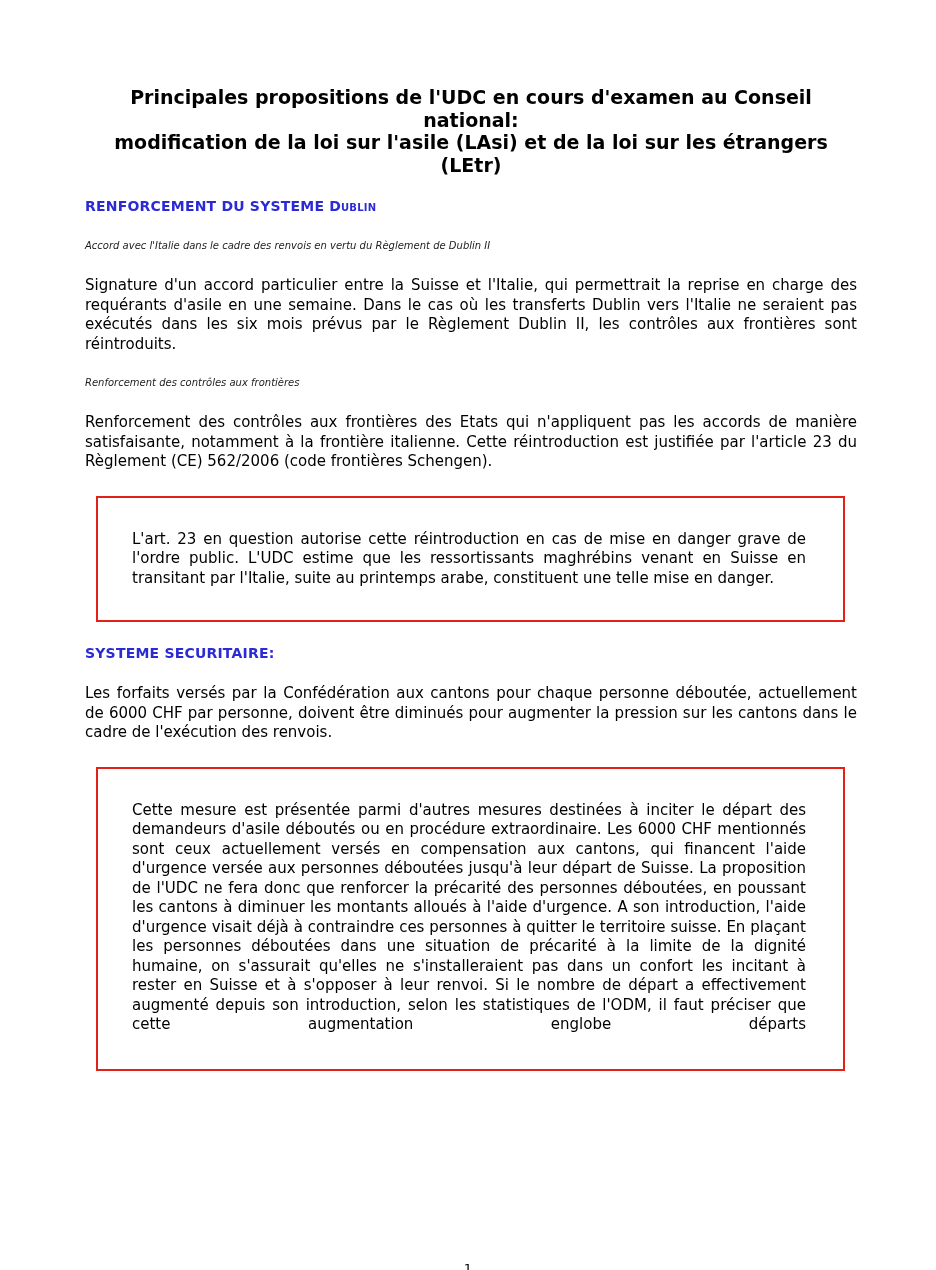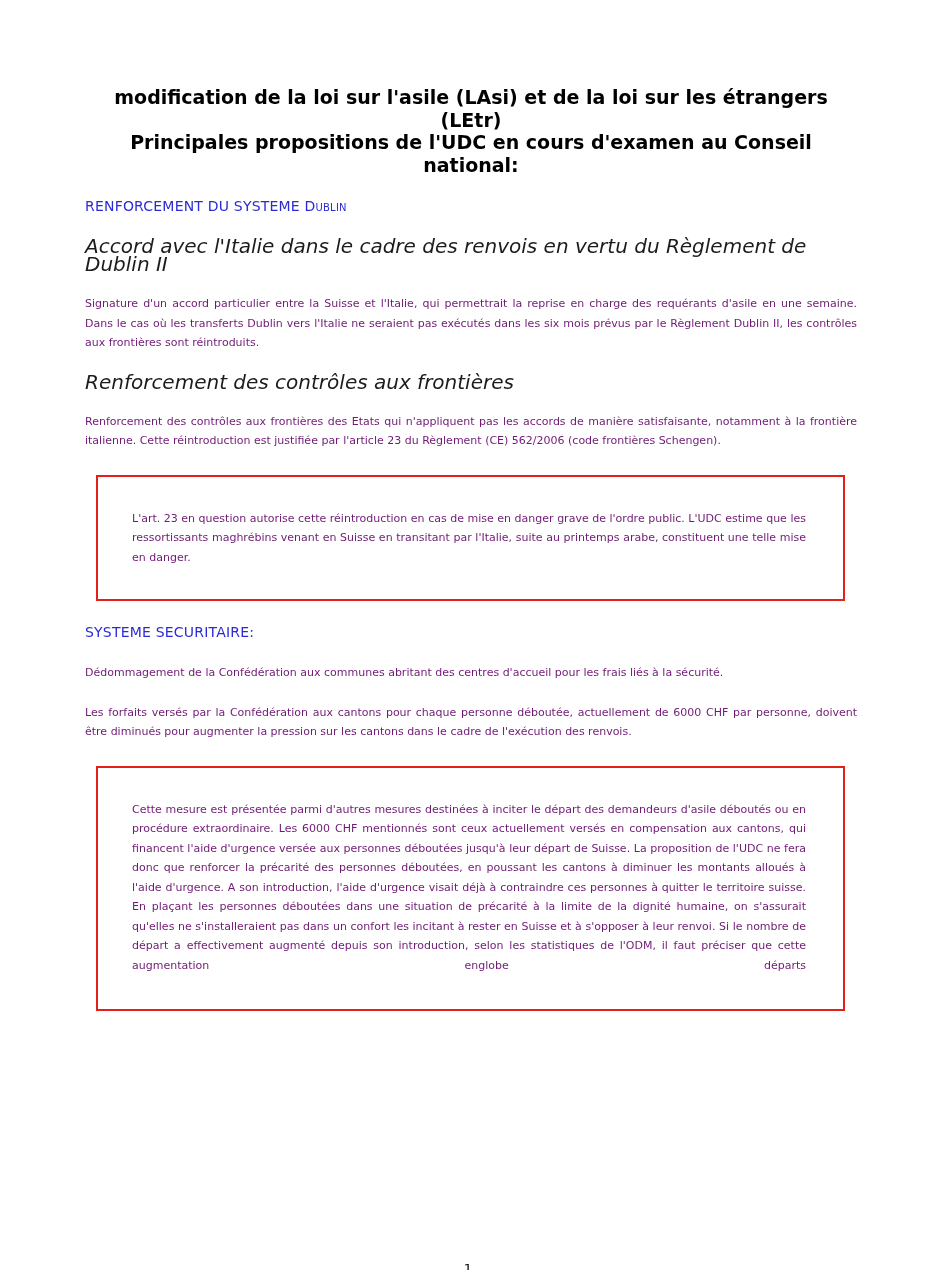--- a/index.html
+++ b/index.html
@@ -21,40 +21,40 @@
   .doc-title {
     font-weight: bold;
     font-size: 19px;
     line-height: 22.5px;
     text-align: center;
     color: #000000;
     margin: 0 0 22px 0;
   }
   .heading {
     color: #2b2bd5;
-    font-weight: normal;
+    font-weight: bold;
     font-size: 14px;
     line-height: 16px;
     font-variant: small-caps;
     letter-spacing: 0.2px;
     margin: 0 0 23px 0;
   }
   .subheading {
     font-style: italic;
-    font-size: 20px;
+    font-size: 10px;
     line-height: 18px;
     margin: 0 0 21px 0;
     color: #1c1c1c;
   }
   .para {
-    font-size: 11px;
+    font-size: 15px;
     line-height: 19.5px;
     text-align: justify;
     margin: 0 0 20px 0;
-    color: #701a75;
+    color: #000000;
   }
   .note-box {
     border: 2px solid #e32119;
     margin: 24px 12px 23px 11px;
     padding: 20px 25px 20px 22px;
   }
   .note-box .para {
     margin: 12px;
   }
   .note-box.tight-bottom {
@@ -72,38 +72,37 @@
     font-size: 13px;
     color: #000000;
   }
 </style>
 </head>
 <body>
 
 <div class="page">
 
   <div class="doc-title">
+    <div>Principales propositions de l'UDC en cours d'examen au Conseil national:</div>
     <div>modification de la loi sur l'asile (LAsi) et de la loi sur les étrangers (LEtr)</div>
-    <div>Principales propositions de l'UDC en cours d'examen au Conseil national:</div>
   </div>
 
   <section>
     <h2 class="heading">RENFORCEMENT DU SYSTEME Dublin</h2>
     <p class="subheading">Accord avec l'Italie dans le cadre des renvois en vertu du Règlement de Dublin II</p>
     <p class="para">Signature d'un accord particulier entre la Suisse et l'Italie, qui permettrait la reprise en charge des requérants d'asile en une semaine. Dans le cas où les transferts Dublin vers l'Italie ne seraient pas exécutés dans les six mois prévus par le Règlement Dublin II, les contrôles aux frontières sont réintroduits.</p>
     <p class="subheading">Renforcement des contrôles aux frontières</p>
     <p class="para">Renforcement des contrôles aux frontières des Etats qui n'appliquent pas les accords de manière satisfaisante, notamment à la frontière italienne. Cette réintroduction est justifiée par l'article 23 du Règlement (CE) 562/2006 (code frontières Schengen).</p>
     <div class="note-box">
       <p class="para">L'art. 23 en question autorise cette réintroduction en cas de mise en danger grave de l'ordre public. L'UDC estime que les ressortissants maghrébins venant en Suisse en transitant par l'Italie, suite au printemps arabe, constituent une telle mise en danger.</p>
     </div>
   </section>
 
   <section>
     <h2 class="heading">SYSTEME SECURITAIRE:</h2>
-    <p class="para">Dédommagement de la Confédération aux communes abritant des centres d'accueil pour les frais liés à la sécurité.</p>
   </section>
 
   <section>
     <p class="para">Les forfaits versés par la Confédération aux cantons pour chaque personne déboutée, actuellement de 6000 CHF par personne, doivent être diminués pour augmenter la pression sur les cantons dans le cadre de l'exécution des renvois.</p>
     <div class="note-box tight-bottom">
       <p class="para">Cette mesure est présentée parmi d'autres mesures destinées à inciter le départ des demandeurs d'asile déboutés ou en procédure extraordinaire. Les 6000 CHF mentionnés sont ceux actuellement versés en compensation aux cantons, qui financent l'aide d'urgence versée aux personnes déboutées jusqu'à leur départ de Suisse. La proposition de l'UDC ne fera donc que renforcer la précarité des personnes déboutées, en poussant les cantons à diminuer les montants alloués à l'aide d'urgence. A son introduction, l'aide d'urgence visait déjà à contraindre ces personnes à quitter le territoire suisse. En plaçant les personnes déboutées dans une situation de précarité à la limite de la dignité humaine, on s'assurait qu'elles ne s'installeraient pas dans un confort les incitant à rester en Suisse et à s'opposer à leur renvoi. Si le nombre de départ a effectivement augmenté depuis son introduction, selon les statistiques de l'ODM, il faut préciser que cette augmentation englobe départs</p>
     </div>
   </section>
 
 </div>

